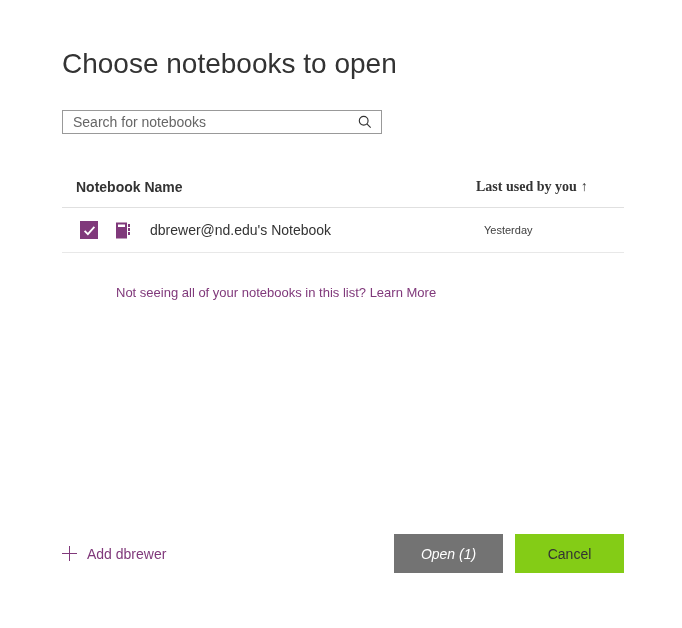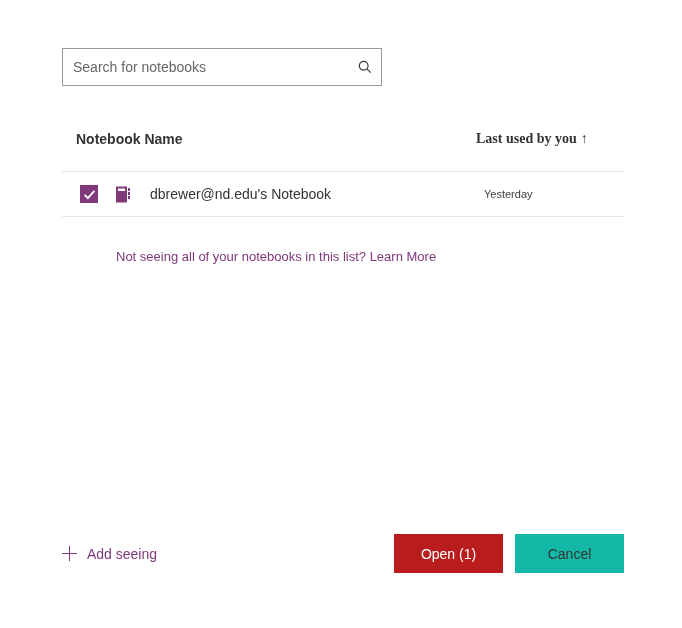--- a/index.html
+++ b/index.html
@@ -23,21 +23,21 @@
     }
     .page-title {
       font-size: 28px;
       font-weight: 300;
       color: #333;
       margin-bottom: 30px;
     }
     .search-box {
       position: relative;
       width: 320px;
-      height: 38px;
+      height: 24px;
       border: 1px solid #999;
       display: flex;
       align-items: center;
       margin-bottom: 45px;
     }
     .search-input {
       border: none;
       outline: none;
       padding: 0 10px;
       height: 100%;
@@ -51,21 +51,21 @@
     }
     .search-icon-wrap {
       width: 32px;
       display: flex;
       align-items: center;
       justify-content: center;
     }
     .table-header {
       display: flex;
       border-bottom: 1px solid #e0e0e0;
-      padding-bottom: 24px;
+      padding-bottom: 12px;
       font-size: 14px;
       font-weight: 600;
       color: #333;
     }
     .col-name {
       flex: 1;
       padding-left: 14px;
     }
     .col-lastused {
       width: 148px;
@@ -144,32 +144,34 @@
     }
     .btn {
       width: 109px;
       height: 39px;
       border: none;
       font-size: 14px;
       font-family: inherit;
       cursor: pointer;
     }
     .btn-primary {
-      background: #b91c1c;
+      background: #737373;
       color: #fff;
+      font-style: italic;
     }
     .btn-secondary {
-      background: #14b8a6;
+      background: #84cc16;
       color: #333;
     }
   </style>
 </head>
 <body>
 
 <div class="container">
+  <h1 class="page-title">Choose notebooks to open</h1>
 
   <div class="search-box">
     <input type="text" class="search-input" placeholder="Search for notebooks" style="">
     <span class="search-icon-wrap">
       <svg width="14" height="14" viewBox="0 0 16 16">
         <circle cx="6.5" cy="6.5" r="5" stroke="#333" stroke-width="1.3" fill="none"></circle>
         <line x1="10.2" y1="10.2" x2="14.5" y2="14.5" stroke="#333" stroke-width="1.3"></line>
       </svg>
     </span>
   </div>
@@ -205,20 +207,20 @@
   <div class="help-link">Not seeing all of your notebooks in this list? Learn More</div>
 
   <div class="footer">
     <div class="add-account">
       <span class="plus-icon">
         <svg width="15" height="15" viewBox="0 0 15 15">
           <line x1="7.5" y1="0" x2="7.5" y2="15" stroke="#80397B" stroke-width="1"></line>
           <line x1="0" y1="7.5" x2="15" y2="7.5" stroke="#80397B" stroke-width="1"></line>
         </svg>
       </span>
-      <span>Add seeing</span>
+      <span>Add dbrewer</span>
     </div>
     <div class="footer-buttons">
       <button class="btn btn-primary">Open (1)</button>
       <button class="btn btn-secondary">Cancel</button>
     </div>
   </div>
 </div>
 
 </body></html>

